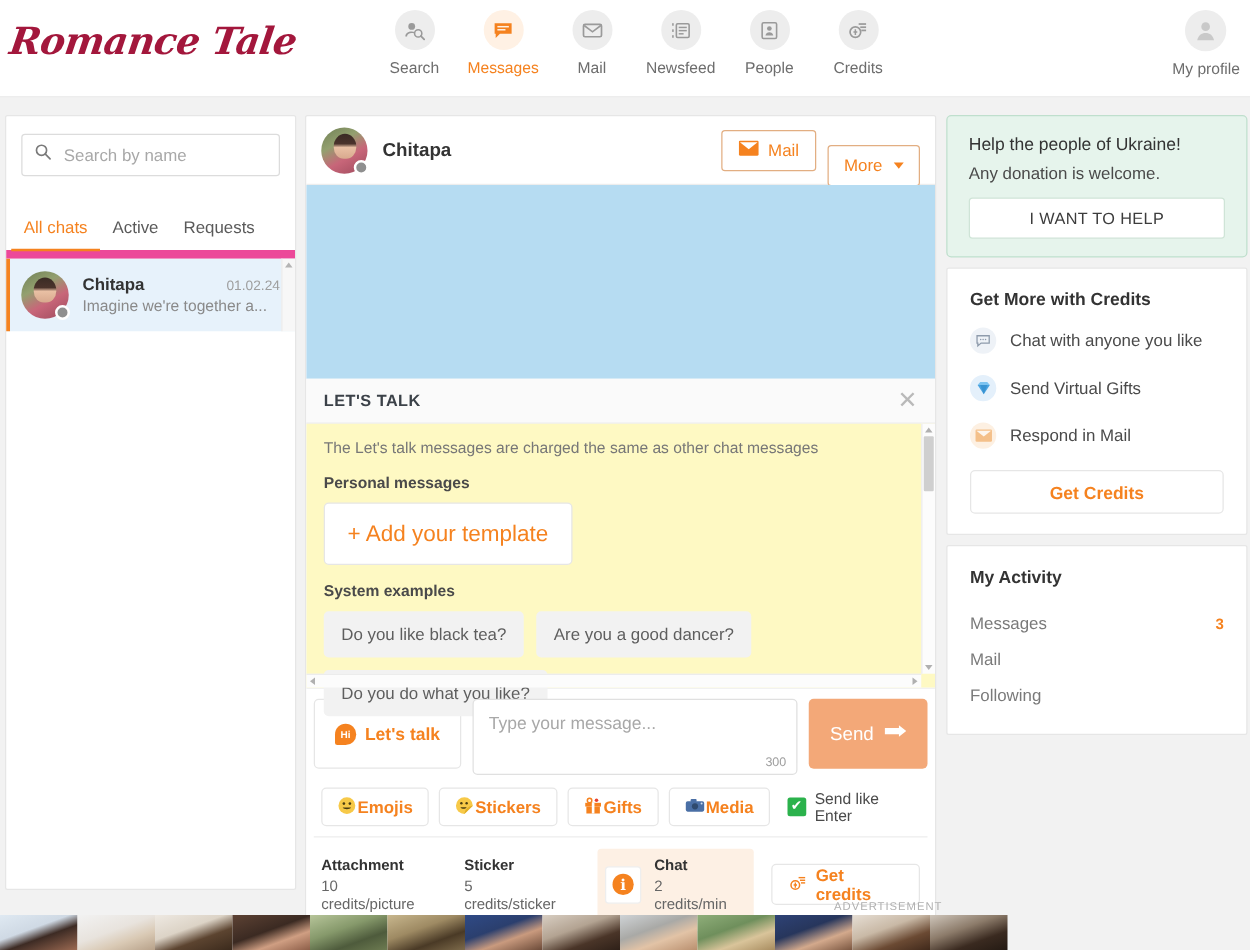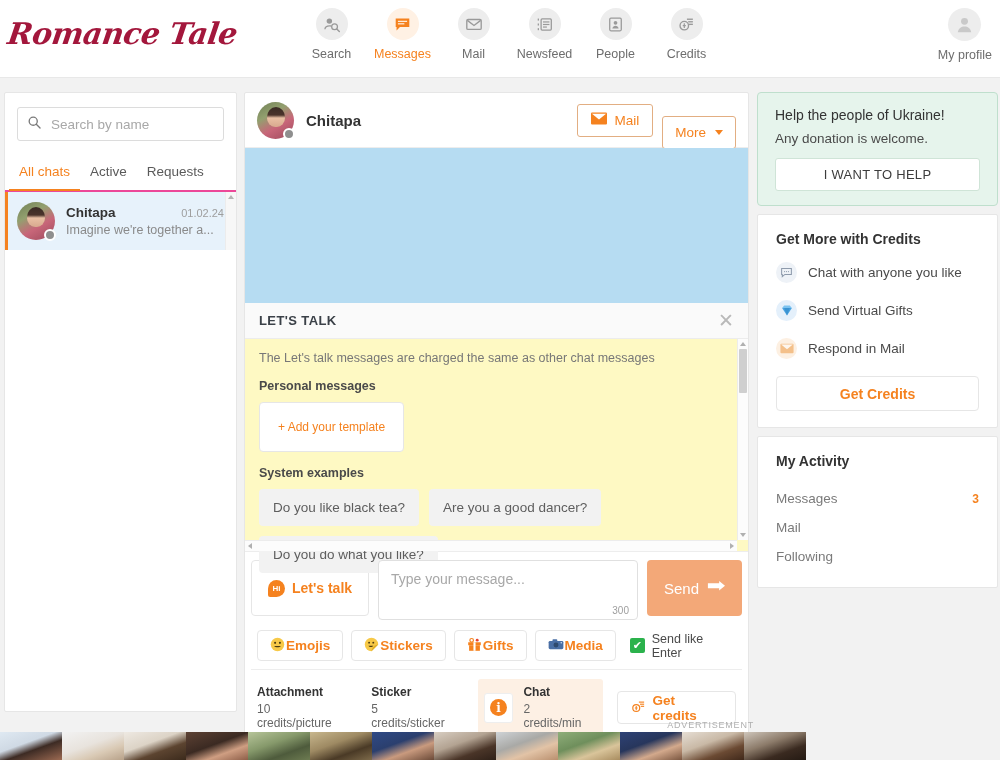--- a/index.html
+++ b/index.html
@@ -63,21 +63,21 @@
     border: 1px solid #dcdcdc; border-radius: 3px; padding: 0 9px; background: #fff;
   }
   .search-box svg { flex: 0 0 auto; }
   .search-input {
     border: none; outline: none; margin-left: 9px; font-size: 13.5px;
     color: #333; width: 100%; font-family: "Liberation Sans", sans-serif;
     background: transparent;
   }
   .search-input::placeholder { color: #a8a8a8; }
   .tabs {
-    display: flex; margin-top: 16px; border-bottom: 2px solid #ec4899; padding: 0 4px;
+    display: flex; margin-top: 26px; border-bottom: 7px solid #ec4899; padding: 0 4px;
   }
   .tab {
     padding: 7px 10px 10px 10px; font-size: 13.5px; color: #5a5a5a;
     cursor: pointer; border-bottom: 2px solid transparent; margin-bottom: -1px;
   }
   .tab.active { color: #f5821f; border-bottom-color: #f5821f; }
   .chat-list { position: relative; }
   .chat-item {
     display: flex; align-items: center; padding: 10px 12px;
     background: #e7f2fb; cursor: pointer; position: relative;
@@ -152,21 +152,21 @@
     display: flex; align-items: center; padding: 0 14px; flex: 0 0 auto;
   }
   .lt-title { font-size: 13px; font-weight: bold; color: #3b4148; letter-spacing: .4px; flex: 1 1 auto; }
   .lt-close { color: #b9b9b9; font-size: 19px; cursor: pointer; line-height: 1; }
   .lt-body { position: relative; flex: 1 1 auto; min-height: 0; padding: 12px 14px 0 14px; background:#fef9c3; }
   .lt-note { font-size: 12.5px; color: #777; margin-bottom: 14px; }
   .lt-sub { font-size: 12.5px; font-weight: bold; color: #4a4a4a; margin-bottom: 9px; }
   .add-tpl {
     display: inline-flex; align-items: center; justify-content: center;
     border: 1px solid #e6e6e6; border-radius: 4px; color: #f5821f;
-    font-size: 12px; height: 50px; padding: 0 18px; cursor: pointer; background: #fff;
+    font-size: 18px; height: 50px; padding: 0 18px; cursor: pointer; background: #fff;
     margin-bottom: 14px;
   }
   .chips { display: flex; flex-wrap: wrap; gap: 10px; }
   .chip {
     background: #f2f2f2; border-radius: 4px; padding: 11px 14px;
     font-size: 13.5px; color: #5e5e5e; cursor: pointer; white-space: nowrap;
   }
   .lt-vscroll {
     position: absolute; right: 0; top: 0; width: 11px; bottom: 11px;
     background: #fcfcfc; border-left: 1px solid #ececec;

